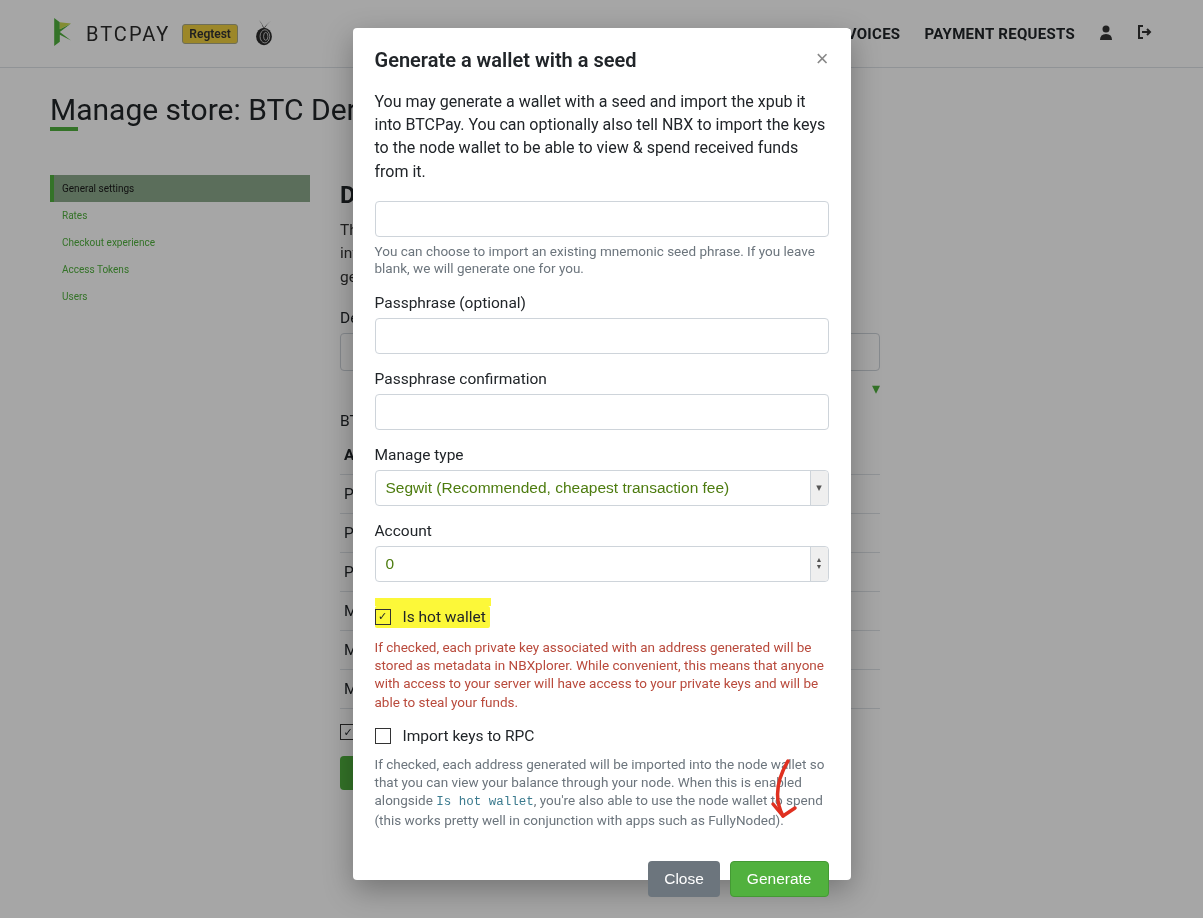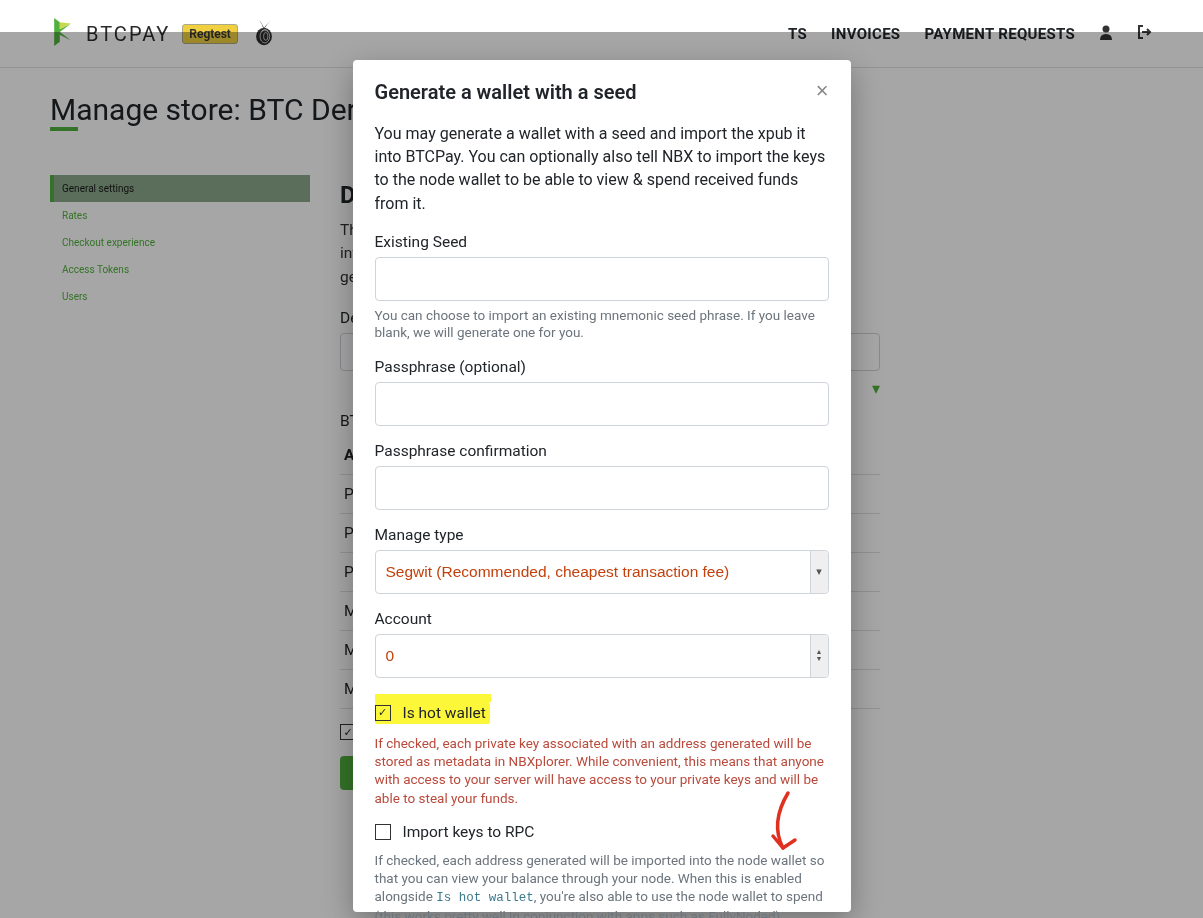--- a/index.html
+++ b/index.html
@@ -30,30 +30,30 @@
     .desc { color: #333; font-size: 15.5px; line-height: 1.5; margin-bottom: 20px; }
     .form-label-bg { font-size: 15.5px; margin-bottom: 6px; display:block; }
     .input-bg { width: 100%; max-width: 540px; padding: 8px 12px; border: 1px solid #ced4da; border-radius: 4px; height: 38px; }
     .table-bg { width: 100%; max-width: 540px; border-collapse: collapse; }
     .table-bg th, .table-bg td { text-align:left; padding: 10px 4px; border-bottom: 1px solid #dee2e6; font-size: 15.5px; }
     .table-bg th { font-weight: 700; }
     .chk-row { display:flex; align-items:center; gap:8px; margin: 14px 0; }
     .btn-green { background: #51b13e; color: #fff; border: none; padding: 8px 16px; border-radius: 4px; font-size: 15.5px; }
     
     
-    .overlay { position: absolute; inset: 0; background: rgba(0,0,0,0.35); display: flex; justify-content: center; align-items: flex-start; margin-top: 32px; }
+    .overlay { position: absolute; inset: 0; background: rgba(0,0,0,0.35); display: flex; justify-content: center; align-items: flex-start; }
     .modal { background: #fff; width: 498px; margin-top: 28px; border-radius: 4px; box-shadow: 0 10px 30px rgba(0,0,0,0.3); max-height: 852px; overflow: visible; }
     .modal-header { display: flex; justify-content: space-between; align-items: flex-start; padding: 20px 22px 14px; }
     .modal-title { font-size: 20px; font-weight: 600; color: #212529; }
     .modal-close { font-size: 22px; color: #888; background: none; border: none; cursor: pointer; line-height: 1; }
     .modal-body { padding: 4px 22px 18px; }
     .modal-body p.intro { font-size: 16px; line-height: 1.45; margin-bottom: 18px; }
     .form-group { margin-bottom: 16px; }
     .form-label { display: block; font-size: 15.5px; margin-bottom: 6px; color: #212529; }
-    .form-control { width: 100%; padding: 7px 10px; border: 1px solid #ced4da; border-radius: 4px; font-size: 15.5px; height: 44px; background:#fff; color:#c2410c; }
+    .form-control { width: 100%; padding: 7px 10px; border: 1px solid #ced4da; border-radius: 4px; font-size: 15.5px; height: 36px; background:#fff; color:#4d7c0f; }
     .form-help { font-size: 13.5px; color: #6c757d; margin-top: 6px; line-height: 1.3; }
     .select-wrap { position: relative; }
     .select-caret { position:absolute; right:1px; top:1px; bottom:1px; width:18px; background:#efefef; border-left:1px solid #ced4da; border-radius: 0 4px 4px 0; display:flex; align-items:center; justify-content:center; font-size:11px; color:#555; pointer-events:none; }
     .check-row { display:flex; align-items:center; gap: 12px; margin-top: 2px; }
     .check-row.highlight { background: #fcf839; padding: 2px 4px 2px 0; width: fit-content; border-radius: 2px; }
     .highlight-top { height:8px; background:#fcf839; width: 116px; margin-bottom:-2px; }
     .check-box { width: 16px; height: 16px; border: 1.5px solid #333; display:inline-flex; align-items:center; justify-content:center; font-size:11px; line-height:1; }
     .check-box.checked::after { content:"✓"; }
     .check-label { font-size: 15.5px; }
     .warn-text { color: #b94a3c; font-size: 13.5px; line-height: 1.35; margin-top: 10px; }
@@ -178,21 +178,20 @@
 <div class="overlay">
   <div class="modal">
     <div class="modal-header">
       <div class="modal-title">Generate a wallet with a seed</div>
       <button class="modal-close">×</button>
     </div>
     <div class="modal-body">
       <p class="intro">You may generate a wallet with a seed and import the xpub it into BTCPay. You can optionally also tell NBX to import the keys to the node wallet to be able to view &amp; spend received funds from it.</p>
 
       <div class="form-group">
-        <label class="form-label">Existing Seed</label>
         <input class="form-control" style="">
         <p class="form-help">You can choose to import an existing mnemonic seed phrase. If you leave blank, we will generate one for you.</p>
       </div>
 
       <div class="form-group">
         <label class="form-label">Passphrase (optional)</label>
         <input class="form-control" type="password" style="">
       </div>
 
       <div class="form-group">

